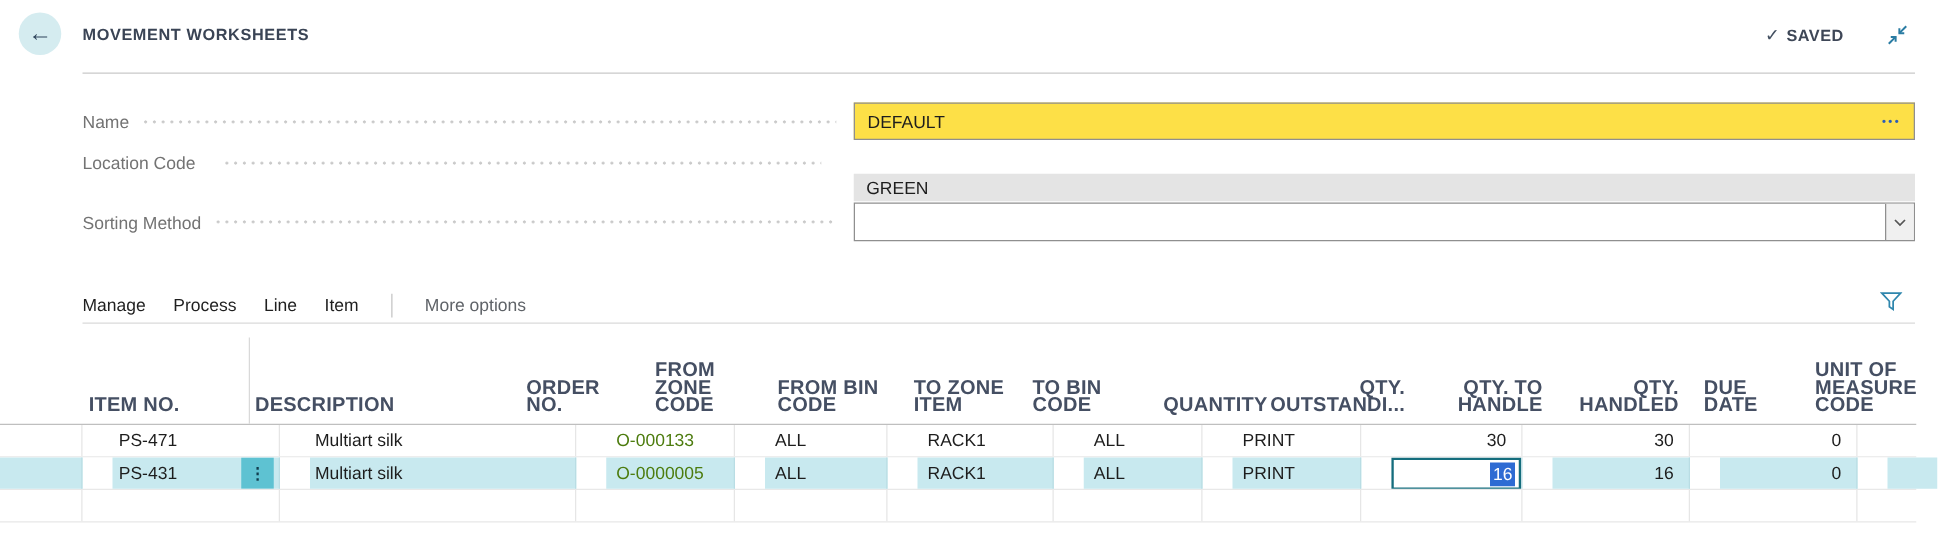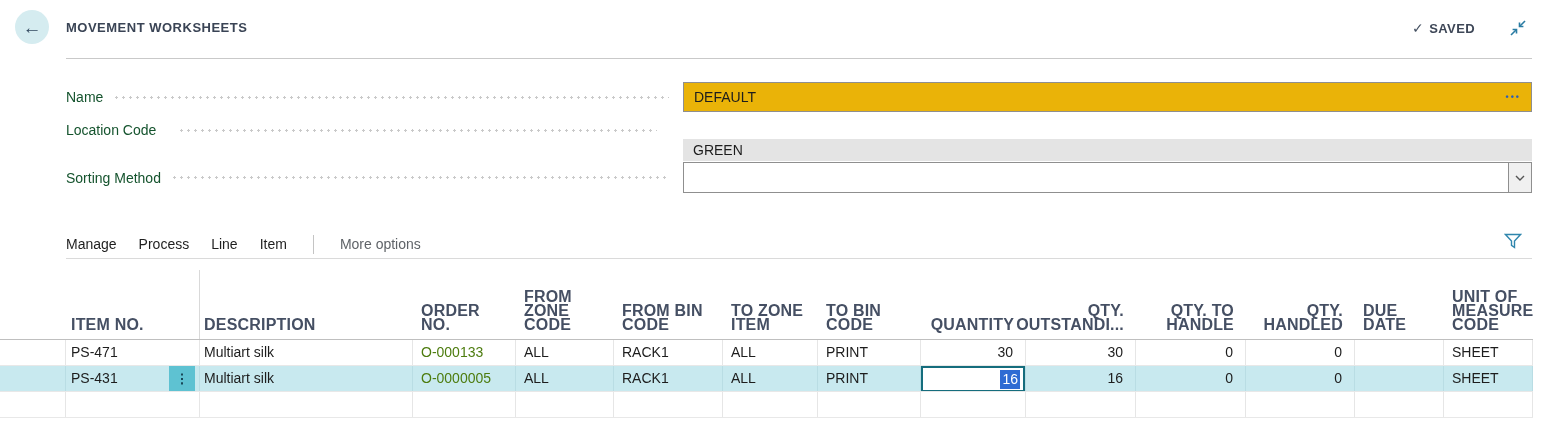--- a/index.html
+++ b/index.html
@@ -14,27 +14,27 @@
   .page-title { position:absolute; left:66px; top:20px; font-size:13px; font-weight:bold;
     letter-spacing:.5px; color:#3a4455; }
   .saved { position:absolute; right:75px; top:20px; display:flex; align-items:center; gap:5px;
     font-size:13px; font-weight:bold; letter-spacing:.4px; color:#3e4757; }
   .saved .check { font-weight:normal; font-size:14px; color:#44506184; color:#445061; }
   .collapse-btn { position:absolute; right:22px; top:19px; width:20px; height:20px; cursor:pointer; }
   .hdr-sep { position:absolute; left:66px; right:18px; top:58px; height:1px; background:#c9c9c9; }
 
   
   .field-row { position:absolute; left:66px; right:18px; display:flex; align-items:center; }
-  .field-row .lbl { font-size:14px; color:#14532d; white-space:nowrap; }
+  .field-row .lbl { font-size:14px; color:#737373; white-space:nowrap; }
   .leader { flex:1; height:3px; margin:0 14px 0 10px; align-self:center;
     background-image:radial-gradient(circle, #c9c9c9 1px, transparent 1.4px);
     background-size:7px 3px; background-repeat:repeat-x; background-position:left center; }
   .fbox { width:849px; flex:none; font-size:14px; color:#1d1d1d; }
   .row-name { top:82px; height:30px; }
-  .input-box { height:30px; border:1px solid #8f8f8f; background:#eab308; display:flex;
+  .input-box { height:30px; border:1px solid #8f8f8f; background:#fde047; display:flex;
     align-items:center; padding:0 10px; }
   .input-box .val { flex:1; }
   .assist-edit { color:#2a5cb8; font-size:9px; letter-spacing:2px; font-weight:bold; cursor:pointer; }
   .row-loc { top:119px; height:22px;gap:12px; }
   .readonly-box { height:22px; background:#e4e4e4; display:flex; align-items:center; padding:0 10px;margin-top:40px; }
   .row-sort { top:162px; height:31px; }
   .select-box { height:31px; border:1px solid #8f8f8f; background:#fff; position:relative; }
   .dd-btn { position:absolute; right:0; top:0; bottom:0; width:23px; background:#f0f0f0;
     border-left:1px solid #8f8f8f; display:flex; align-items:center; justify-content:center; cursor:pointer; }
 
@@ -46,21 +46,21 @@
   .more-options { color:#5f6368; cursor:pointer; }
   .filter-btn { position:absolute; right:26px; top:233px; width:20px; height:20px; cursor:pointer; }
   .menu-sep { position:absolute; left:66px; right:18px; top:258px; height:1px; background:#dadada; }
 
   
   .grid { position:absolute; left:0; top:270px; width:1533px; }
   .hrow { display:flex; height:70px; border-bottom:1px solid #bfbfbf; }
   .hcell { display:flex; align-items:flex-end; padding:0 8px 7px 8px; font-size:16px;
     font-weight:bold; letter-spacing:.2px; color:#454f63; line-height:14px; cursor:pointer; }
   .hcell.num { justify-content:flex-end; text-align:right; padding-right:12px; }
-  .drow { display:flex; height:26px; border-bottom:1px solid #e8e8e8; background:#fff; }
+  .drow { display:flex; height:26px; border-bottom:1px solid #e8e8e8; background:#fff;gap:24px; }
   .dcell { flex:none; font-size:14px; color:#1d1d1d; line-height:25px; padding:0 8px;
     white-space:nowrap; overflow:hidden; border-right:1px solid #e6e6e6; cursor:pointer; }
   .drow.selected .dcell { background:#c8e9ef; border-right-color:#b9dde4; }
   .c0{width:66px;} .c1{width:134px;} .c2{width:213px;} .c3{width:103px;} .c4{width:98px;}
   .c5{width:109px;} .c6{width:95px;} .c7{width:103px;} .c8{width:105px;} .c9{width:110px;}
   .c10{width:110px;} .c11{width:109px;} .c12{width:89px;} .c13{width:89px;}
   .hcell.c1 { border-right:1px solid #d9d9d9; padding-left:5px; }
   .dcell.c1 { padding-left:5px; position:relative; }
   .hcell.c2, .dcell.c2 { padding-left:4px; }
   .dcell.num { text-align:right; padding-right:12px; }

